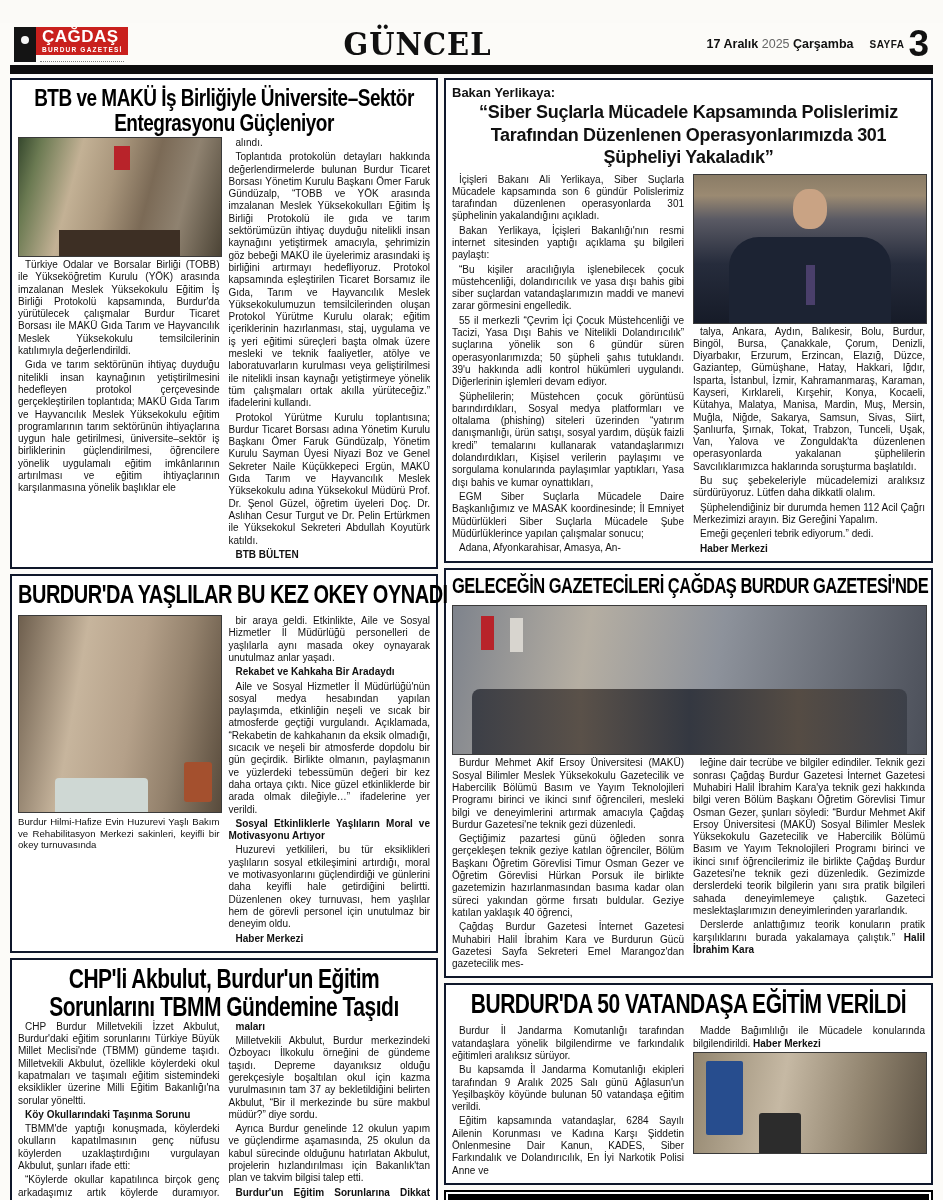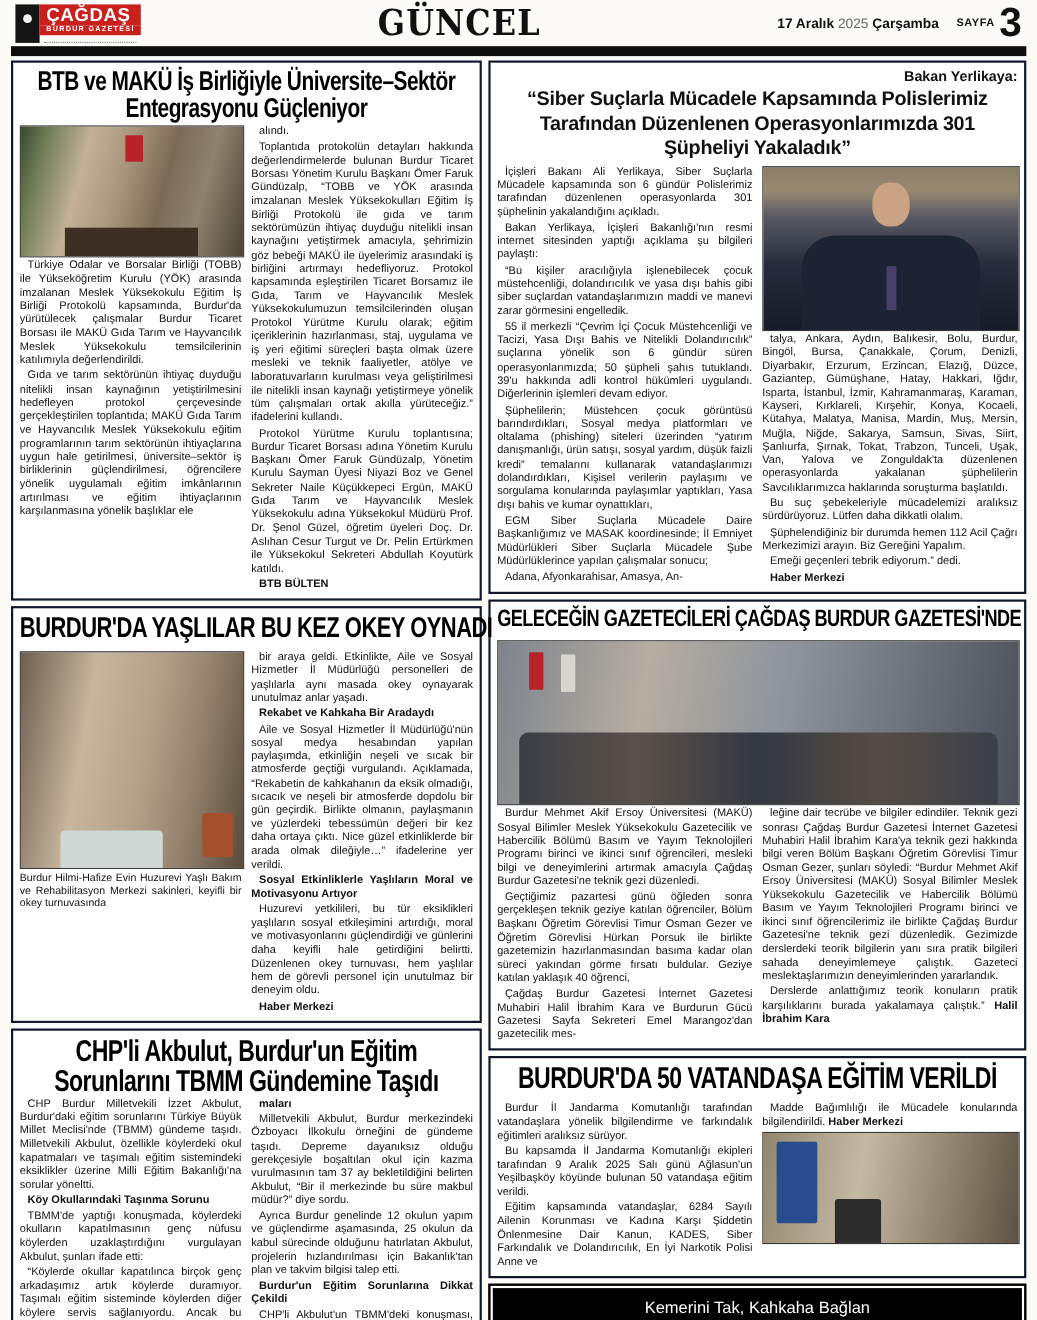--- a/index.html
+++ b/index.html
@@ -2,21 +2,21 @@
 <html lang="tr"><head>
 <meta charset="utf-8">
 <style>
   html,body{margin:0;padding:0;}
   body{width:943px;height:1200px;overflow:hidden;background:#fbfaf7;
        font-family:"Liberation Sans",sans-serif;color:#111;}
   .page{width:943px;height:1200px;position:relative;background:#fcfbf8;}
 
   
   .hdr{display:flex;align-items:center;justify-content:space-between;
-       padding:4px 14px 2px 14px;height:34px;}
+       padding:4px 14px 2px 14px;height:34px;margin-top:23px;}
   .logo{display:flex;align-items:stretch;gap:0;}
   .logo-mark{width:22px;background:#141414;display:flex;align-items:center;justify-content:center;}
   .logo-mark .head{width:8px;height:8px;border-radius:50%;background:#f5f5f5;display:block;margin-bottom:8px;}
   .logo-body{display:flex;flex-direction:column;}
   .logo-title{background:#c9201d;color:#fff;font-weight:700;font-size:17px;
               letter-spacing:.5px;padding:1px 8px 0 6px;line-height:18px;}
   .logo-sub{background:#c9201d;color:#fff;font-weight:700;font-size:6.5px;
             letter-spacing:1.2px;padding:0 6px 1px 6px;line-height:8px;}
   .logo-tag{height:5px;margin:1px 4px 0 4px;border-bottom:1px dotted #7a7a7a;}
   .section-title{font-family:"DejaVu Serif",serif;font-weight:700;font-size:29px;
@@ -44,21 +44,21 @@
   .cols{display:flex;gap:9px;}
   .cols .col{flex:1;min-width:0;}
 
   .para{font-size:10px;line-height:1.23;text-align:justify;margin:0 0 2px 0;
         text-indent:7px;}
   .para.sub{font-weight:700;}
   .para.caption{font-size:9.6px;text-indent:0;line-height:1.2;margin-top:3px;}
   .para b{font-weight:700;}
 
   
-  .kicker{font-size:13px;font-weight:700;text-align:right;margin:2px 0 1px 0;}
+  .kicker{font-size:13px;font-weight:700;text-align:left;margin:2px 0 1px 0;}
   .quote-hl{font-size:18px;font-weight:700;text-align:center;line-height:1.25;
             letter-spacing:-.3px;margin-bottom:5px;}
 
   
   .photo{width:100%;border:1px solid #3a3a3a;position:relative;overflow:hidden;margin-bottom:2px;}
   .photo span{position:absolute;display:block;}
   .ph-btb{height:118px;background:linear-gradient(105deg,#37492e 0%,#6b7a52 10%,#c3b195 28%,#a8957b 45%,#7b6a56 62%,#8f8270 78%,#4c4436 100%);}
   .ph-btb .flag{width:16px;height:24px;left:47%;top:8px;background:#b8232a;}
   .ph-btb .desk{width:60%;height:26px;left:20%;bottom:0;background:#3d2f24;}
   .ph-okey{height:196px;background:linear-gradient(100deg,#6e5f4e 0%,#c7b59d 30%,#b4a089 55%,#93816c 75%,#584b3c 100%);}

